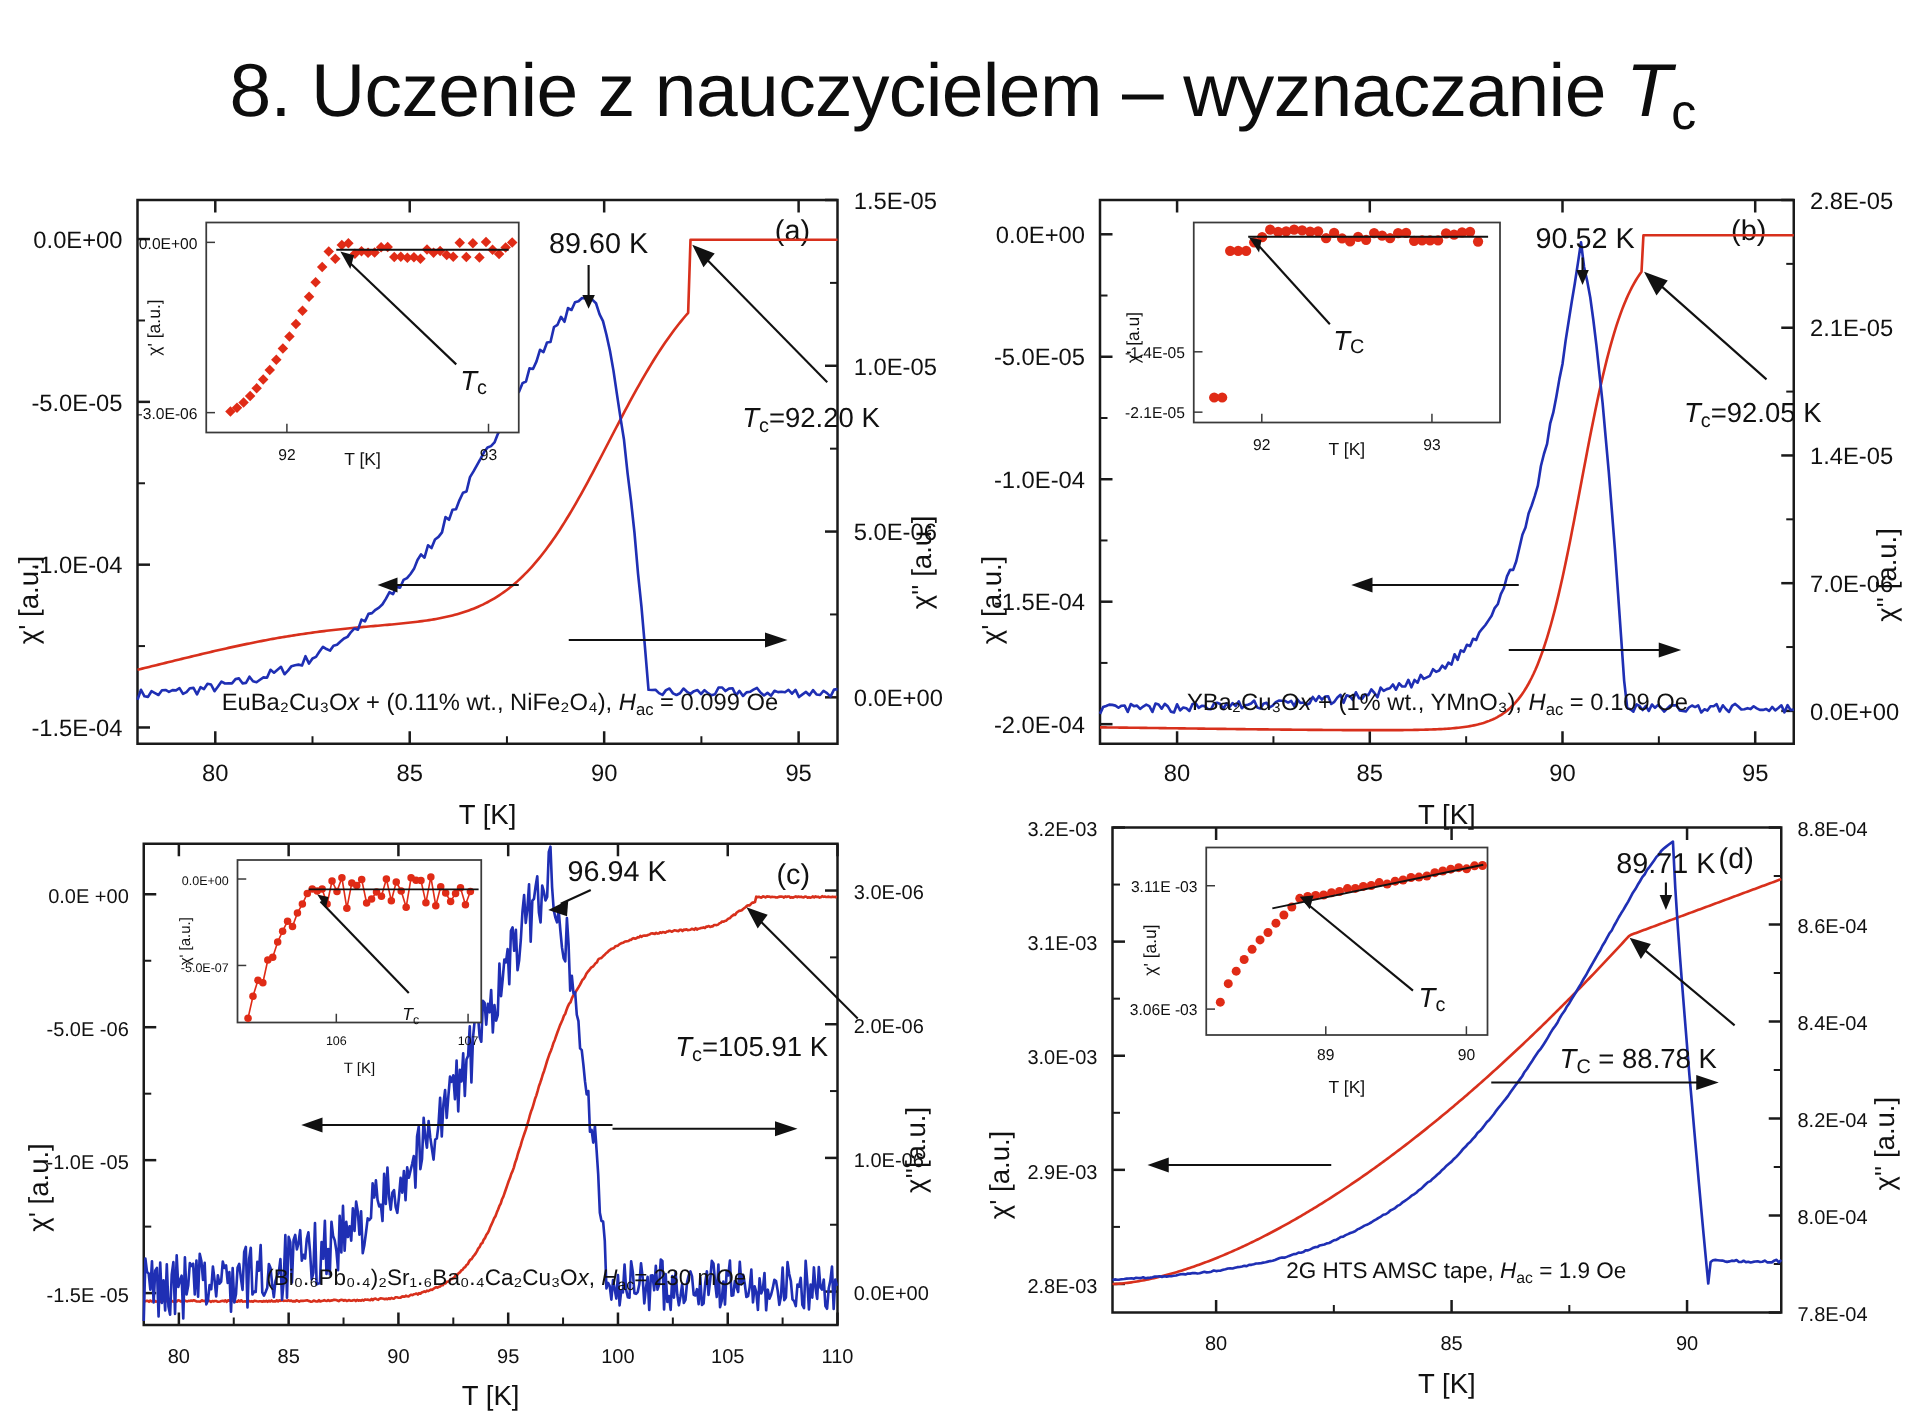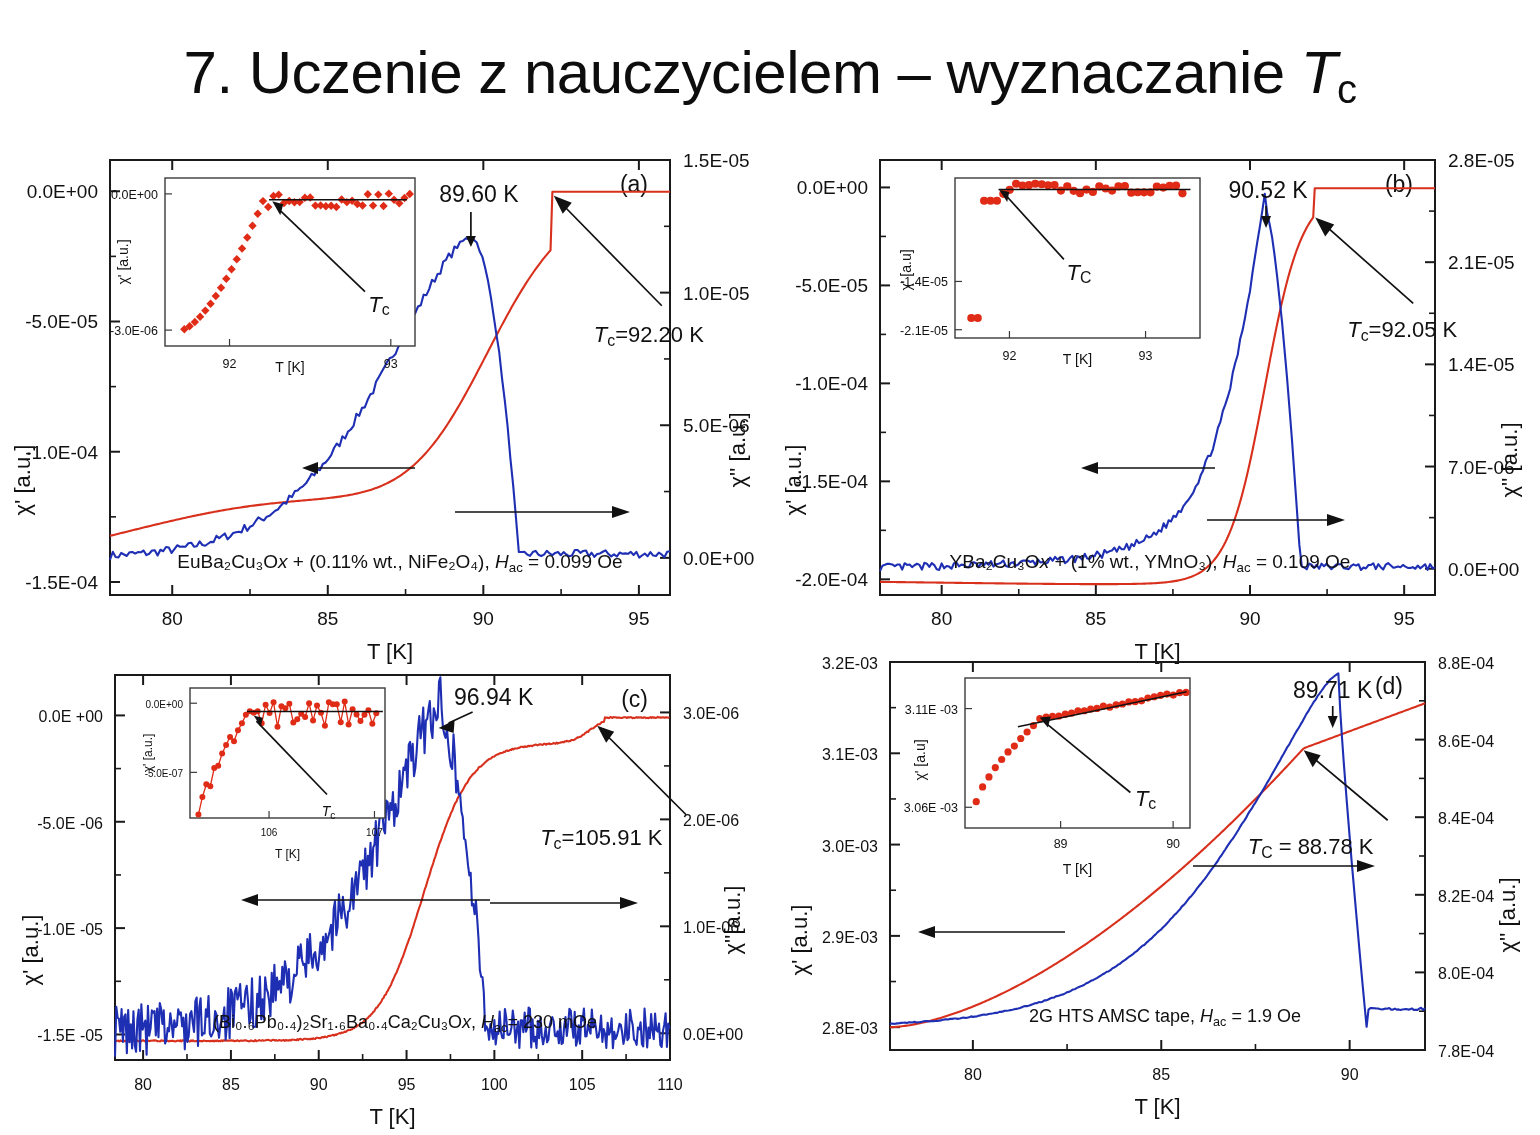--- a/index.html
+++ b/index.html
@@ -40,21 +40,21 @@
   .ins-dot{fill:#e02b16;}
   .ins-link{fill:none;stroke:#e02b16;stroke-width:1.3;}
   .ital{font-style:italic;}
 </style>
 </head>
 <body>
 
 <div id="slide">
 
   <div id="title">
-    <span>7. Uczenie z nauczycielem – wyznaczanie </span><span class="ital">T</span><span class="sub">c</span>
+    <span>8. Uczenie z nauczycielem – wyznaczanie </span><span class="ital">T</span><span class="sub">c</span>
   </div>
 
   <div class="panel" id="panel-a" style="left:0px;top:150px;">
       <svg width="775" height="500" viewBox="0 0 775 500">
         <g>
           <rect x="110" y="10" width="560" height="435" class="frame"></rect>
           <line x1="172.22222222222223" y1="445" x2="172.22222222222223" y2="435" class="tk"></line>
           <line x1="172.22222222222223" y1="10" x2="172.22222222222223" y2="20" class="tk"></line>
           <text x="172.22222222222223" y="475" class="tick-lbl" text-anchor="middle">80</text>
           <line x1="327.77777777777777" y1="445" x2="327.77777777777777" y2="435" class="tk"></line>

